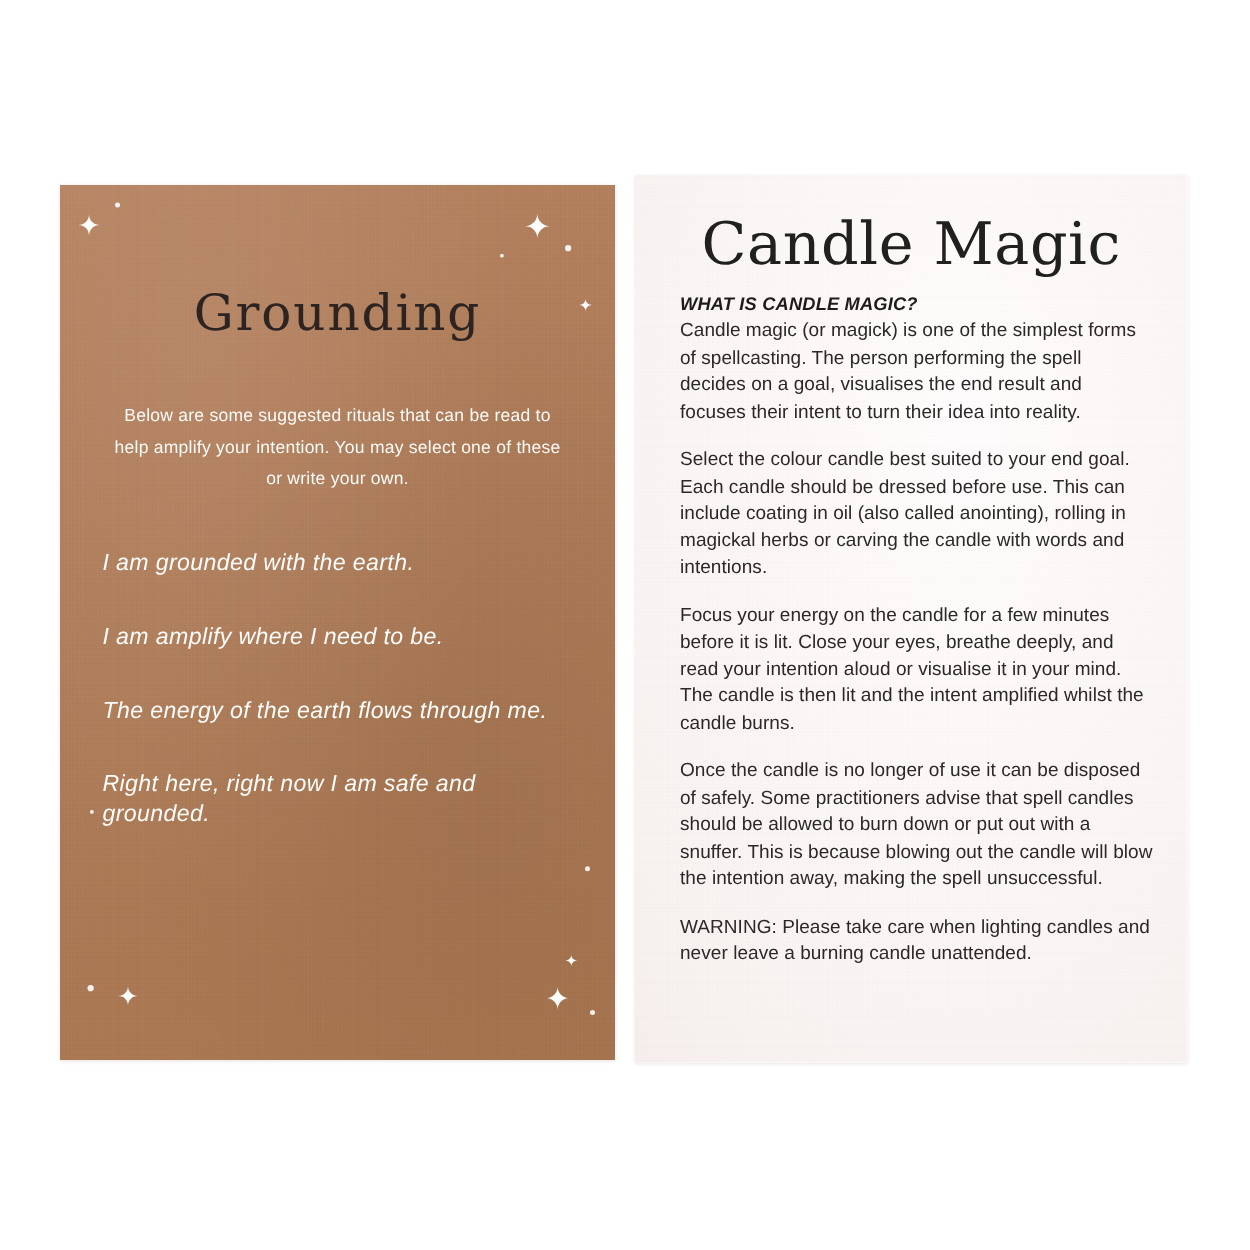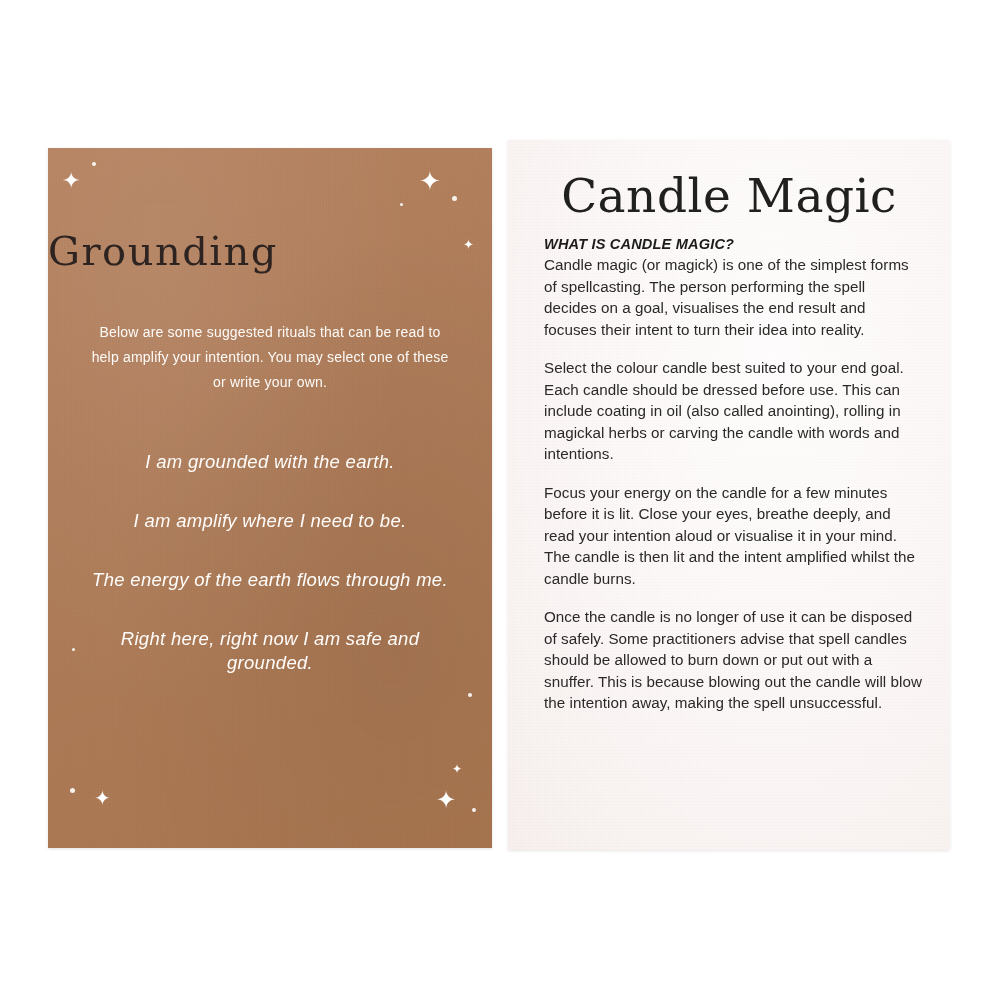--- a/index.html
+++ b/index.html
@@ -41,20 +41,21 @@
     opacity: .5;
     background-image:
       repeating-linear-gradient(0deg, rgba(255,255,255,0.025) 0 1px, rgba(0,0,0,0.012) 1px 2px),
       repeating-linear-gradient(90deg, rgba(255,255,255,0.02) 0 1px, rgba(0,0,0,0.012) 1px 3px);
   }
 
   .left-title {
     position: absolute;
     left: 0; right: 0;
     top: 80px;
+    text-align: center;
     font-family: "DejaVu Serif", serif;
     font-weight: 400;
     font-size: 40px;
     letter-spacing: 1.5px;
     color: #2d2320;
   }
 
   .left-intro {
     position: absolute;
     left: 42px;
@@ -64,22 +65,22 @@
     color: #fdfbf8;
     font-size: 14px;
     line-height: 25px;
     letter-spacing: .2px;
   }
 
   .affirmations {
     position: absolute;
     left: 34px;
     right: 34px;
-    top: 302px;
-    text-align: center;
+    top: 290px;
+    text-align: left;
   }
   .aff {
     color: #fffdfb;
     font-style: italic;
     font-size: 18.5px;
     line-height: 24px;
     letter-spacing: .3px;
     margin-bottom: 35px;
   }
   .aff:last-child { margin-bottom: 0; }
@@ -201,16 +202,17 @@
         <div class="sec-head">WHAT IS CANDLE MAGIC?</div>
         <p class="para">Candle magic (or magick) is one of the simplest forms of spellcasting. The person performing the spell decides on a goal, visualises the end result and focuses their intent to turn their idea into reality.</p>
       </div>
 
       <div class="block">
         <p class="para">Select the colour candle best suited to your end goal. Each candle should be dressed before use. This can include coating in oil (also called anointing), rolling in magickal herbs or carving the candle with words and intentions.</p>
         <p class="para">Focus your energy on the candle for a few minutes before it is lit. Close your eyes, breathe deeply, and read your intention aloud  or visualise it in your mind. The candle is then lit and the intent amplified whilst the candle burns.</p>
         <p class="para">Once the candle is no longer of use it can be disposed of safely. Some practitioners advise that spell candles should be allowed to burn down or put out with a snuffer. This is because blowing out the candle will blow the intention away, making the spell unsuccessful.</p>
       </div>
 
+      <p class="para last">WARNING: Please take care when lighting candles and never leave a burning candle unattended.</p>
     </div>
   </div>
 
 </div>
 
 </body></html>

